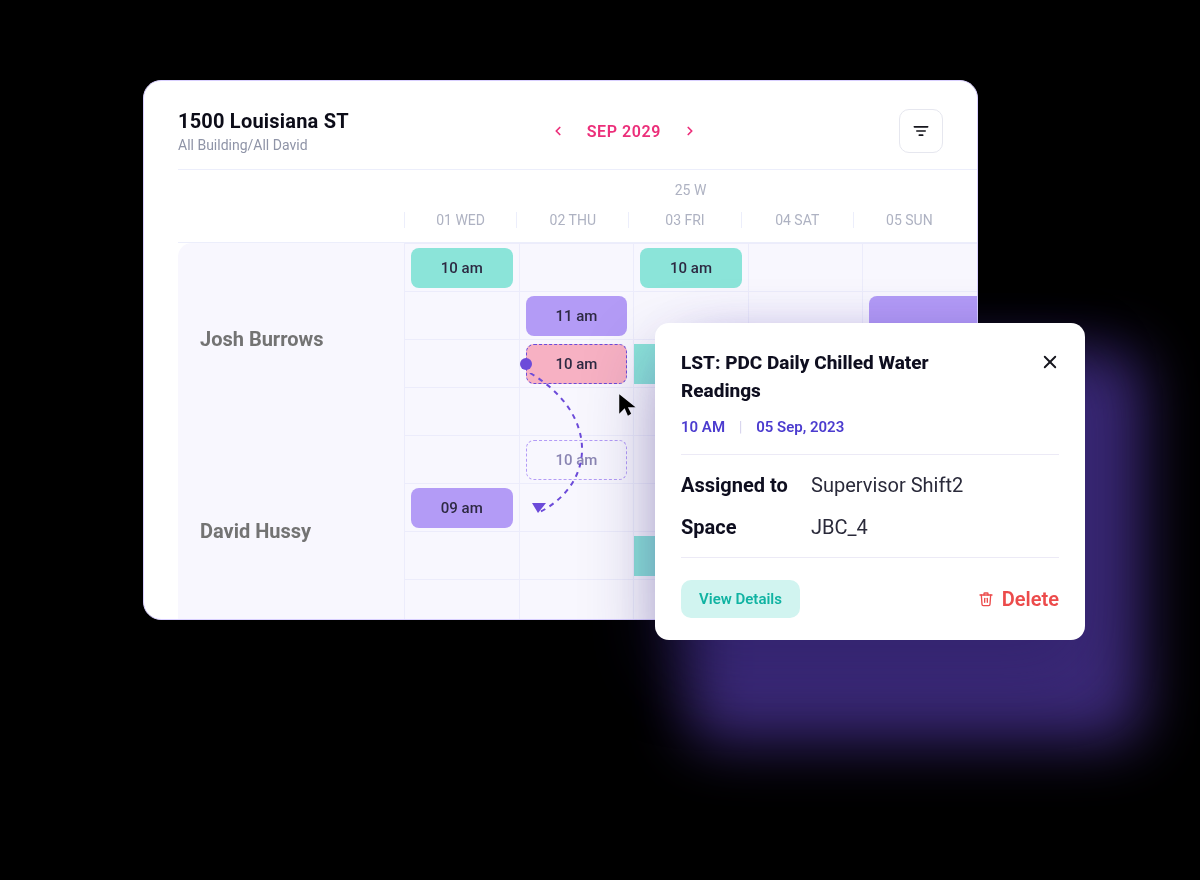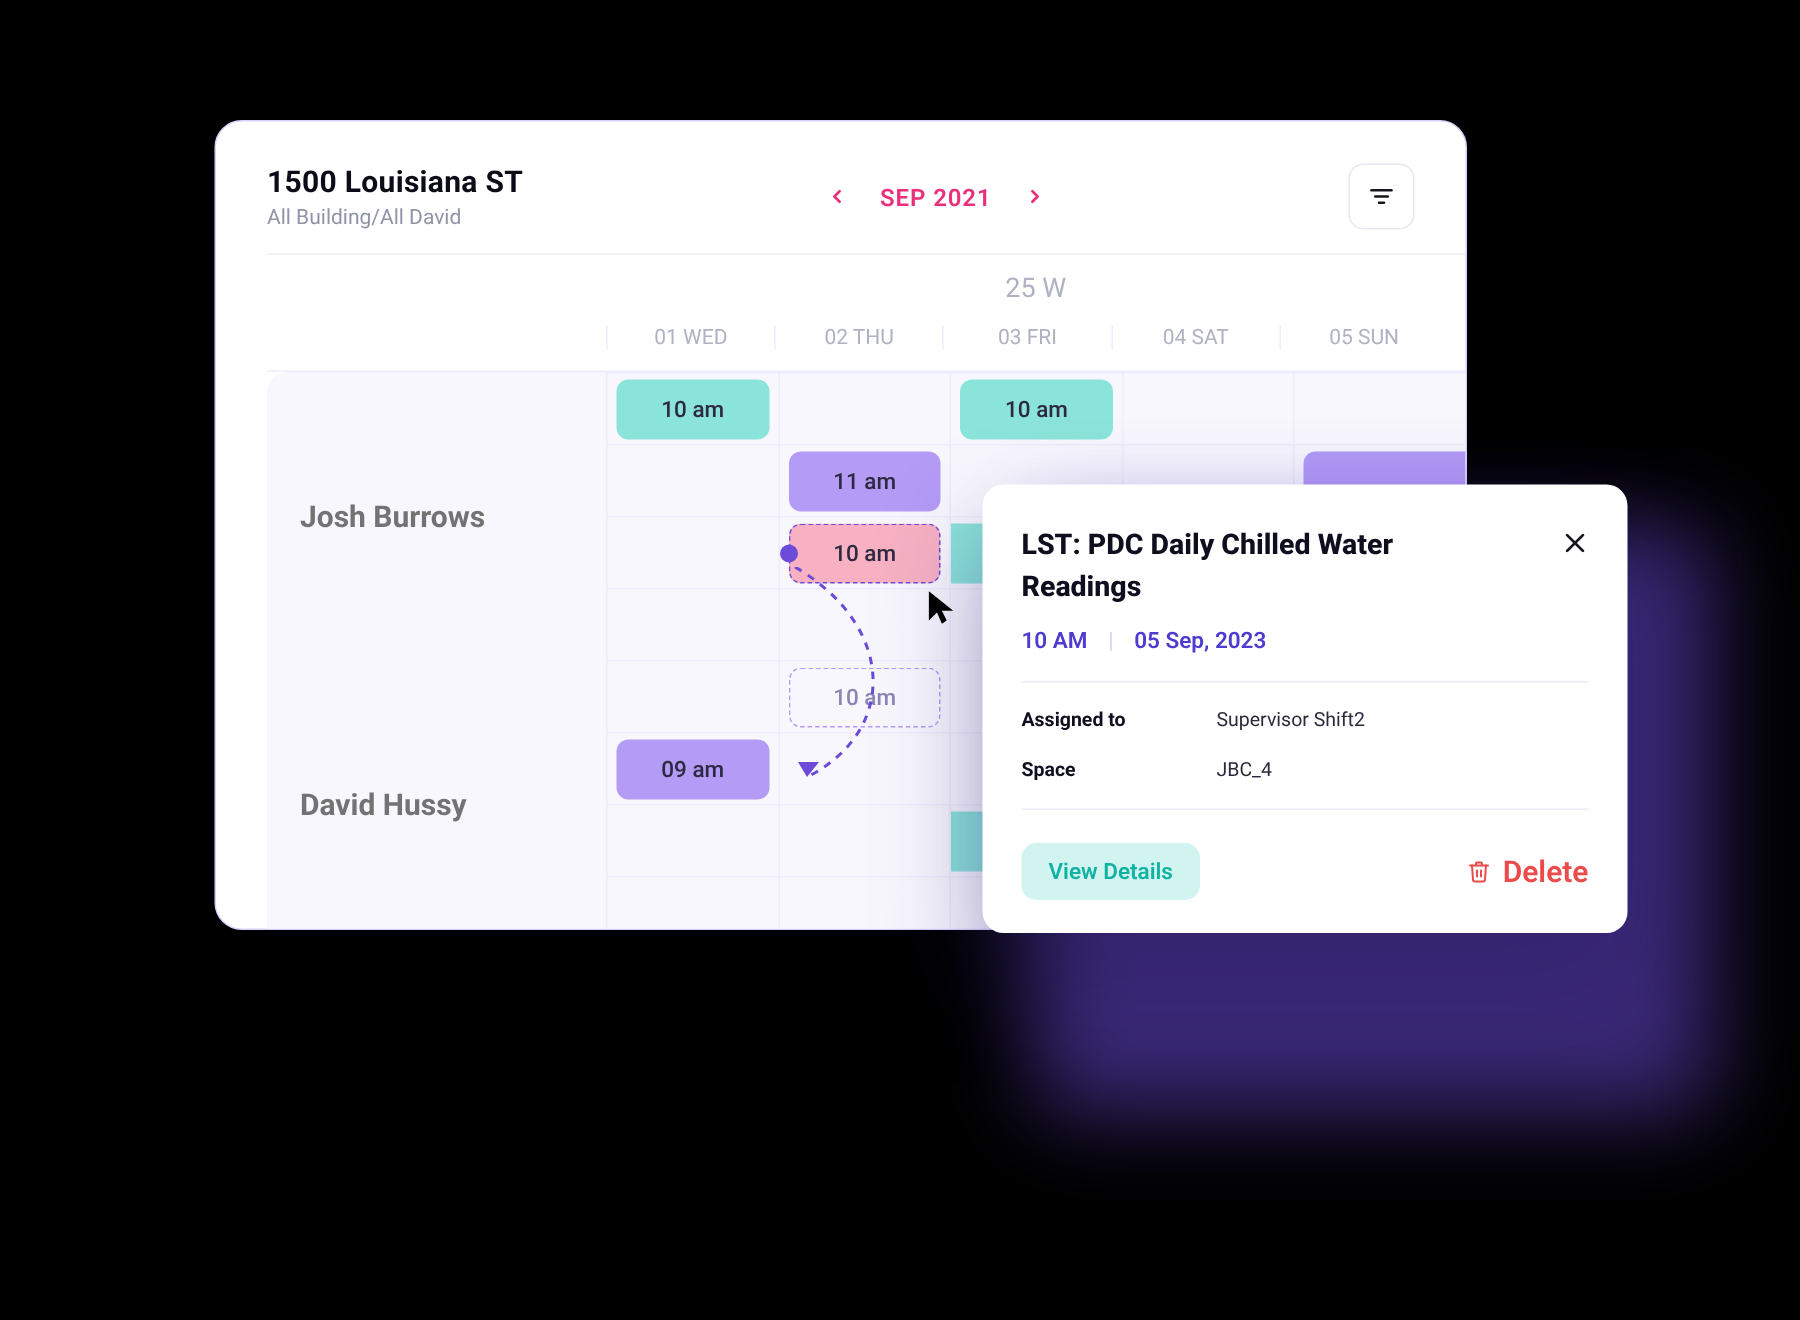--- a/index.html
+++ b/index.html
@@ -39,21 +39,21 @@
     border-top:1px solid #eceefb;
     border-bottom:1px solid #eceefb;
     margin-left: 34px;
     margin-right: 0;
   }
   .week-row{
     grid-column: 1 / -1;
     display:grid;
     grid-template-columns: 226px repeat(5,1fr);
     text-align:center;
-    font-size:18px; color:#aeb2c2;
+    font-size:14px; color:#aeb2c2;
     padding-top:12px;
   }
   .week-label{ grid-column: 4; }
   .day-row{
     grid-column: 1 / -1;
     display:grid;
     grid-template-columns: 226px repeat(5,1fr);
     text-align:center;
     font-size:14px; color:#aeb2c2;
     padding:14px 12px 14px 0;
@@ -110,21 +110,21 @@
     box-shadow:0 34px 70px rgba(40,30,100,.35);
     padding:26px 26px 22px 26px;
     z-index:5;
   }
   .popup-head{ display:flex; justify-content:space-between; align-items:flex-start; gap:16px;}
   .popup-title{ font-size:19px; font-weight:800; color:#0e0e1f; line-height:1.45; max-width:300px;}
   .close-x{ width:18px; height:18px; cursor:pointer; color:#16161d; flex-shrink:0; margin-top:4px; font-size:22px;}
   .popup-time{ margin-top:14px; font-size:15px; font-weight:600; color:#4c3ccf;}
   .popup-time .sep{ color:#d8d5ee; margin:0 10px; font-weight:400;}
   hr.div{ border:none; border-top:1px solid #eceaf6; margin:18px 0;}
-  .kv{ display:grid; grid-template-columns:130px 1fr; row-gap:18px; font-size:13px;}
+  .kv{ display:grid; grid-template-columns:130px 1fr; row-gap:18px; font-size:20px;}
   .kv .k{ font-weight:700; color:#0e0e1f;}
   .kv .v{ color:#2a2a3a;}
   .popup-actions{ display:flex; justify-content:space-between; align-items:center; margin-top:22px;}
   .btn-view{ background:#d1f4f0; color:#10b3a2; font-weight:600; font-size:15px; padding:10px 18px; border-radius:10px; cursor:pointer;}
   .btn-del{ color:#ec4b4b; font-weight:600; display:flex; align-items:center; gap:8px; cursor:pointer; font-size: 20px;}
 
   svg{display:block}
 </style>
 </head>
 <body>
@@ -134,21 +134,21 @@
     <div>
       <div class="loc-title">1500 Louisiana ST</div>
       <div class="loc-sub">All Building/All David</div>
     </div>
     <div class="month-nav">
       <span class="chev">
         <svg width="14" height="14" viewBox="0 0 24 24" fill="none" stroke="#ec2f7a" stroke-width="3" stroke-linecap="round" stroke-linejoin="round">
             <polyline points="15 18 9 12 15 6"></polyline>
           </svg>
       </span>
-      <span>SEP 2021</span>
+      <span>SEP 2029</span>
       <span class="chev">
         <svg width="14" height="14" viewBox="0 0 24 24" fill="none" stroke="#ec2f7a" stroke-width="3" stroke-linecap="round" stroke-linejoin="round">
             <polyline points="9 18 15 12 9 6"></polyline>
           </svg>
       </span>
     </div>
     <div class="filter-btn">
       <svg width="20" height="20" viewBox="0 0 24 24" fill="none" stroke="#16161d" stroke-width="2" stroke-linecap="round">
         <line x1="4" y1="7" x2="20" y2="7"></line>
           <line x1="7" y1="12" x2="17" y2="12"></line>

